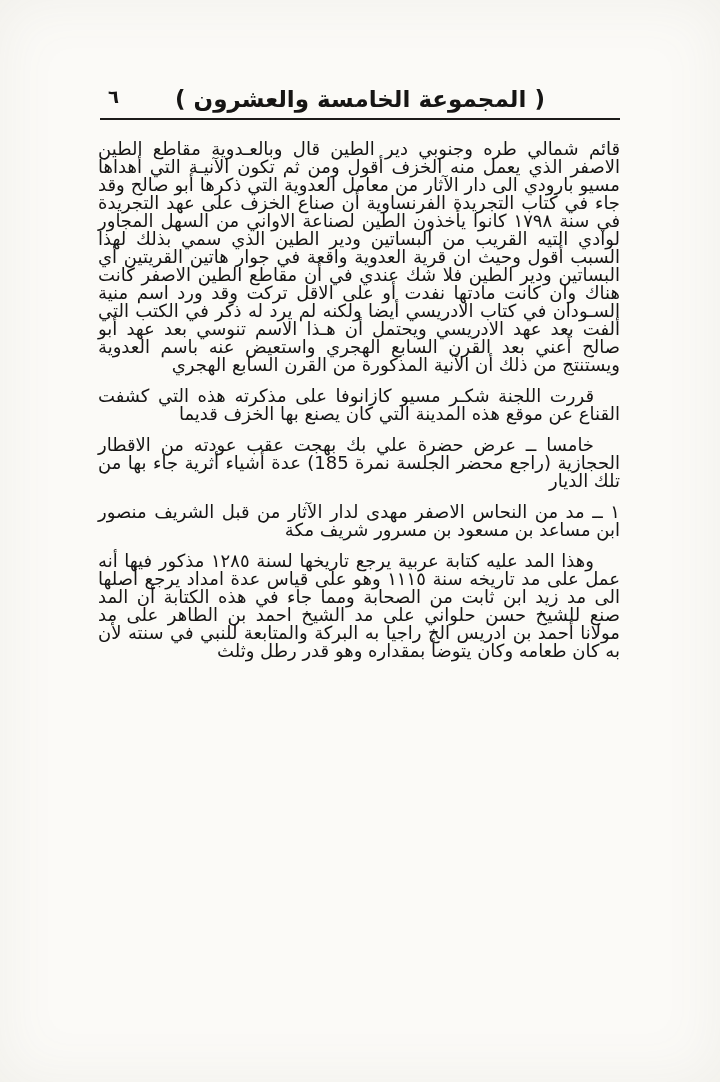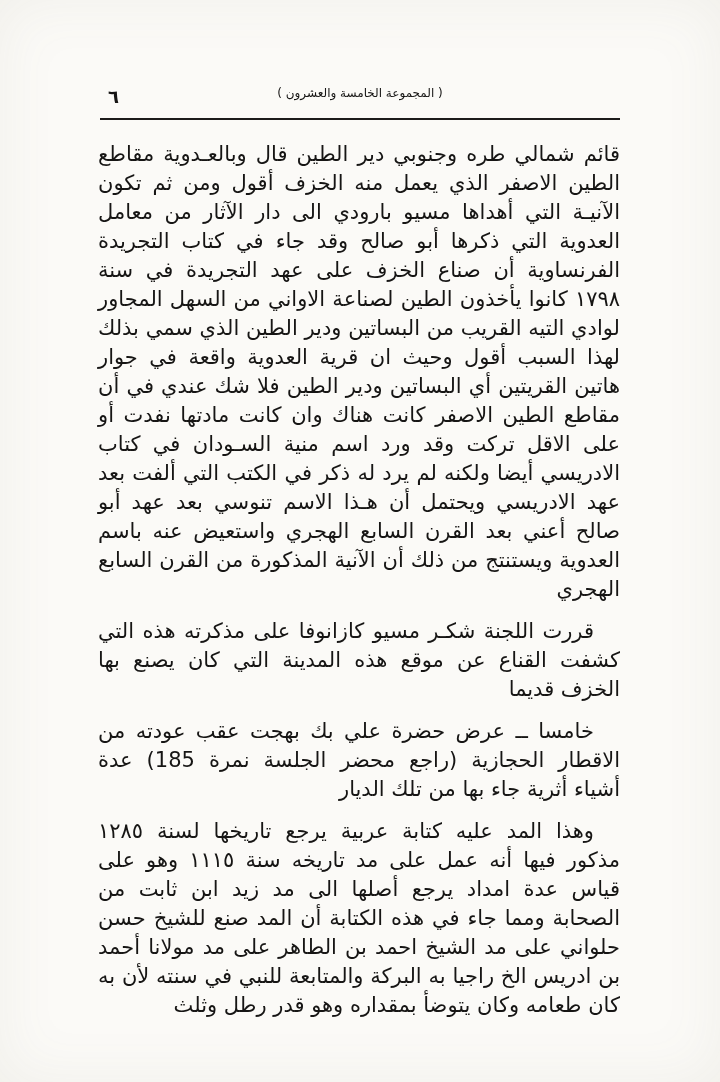--- a/index.html
+++ b/index.html
@@ -24,22 +24,22 @@
     right: 100px;
     left: 100px;
     height: 26px;
     direction: rtl;
   }
   .header-title {
     position: absolute;
     left: 0;
     right: 0;
     text-align: center;
-    font-size: 12px;
-    font-weight: normal;
+    font-size: 23px;
+    font-weight: bold;
     letter-spacing: 0.5px;
   }
   .page-number {
     position: absolute;
     left: 8px;
     top: 0;
     font-size: 18px;
     font-weight: bold;
   }
   .rule {
@@ -49,22 +49,22 @@
     width: 520px;
     border-top: 2.5px solid #1c1b1a;
   }
   .content {
     position: absolute;
     top: 140px;
     right: 100px;
     width: 522px;
     direction: rtl;
     text-align: justify;
-    font-size: 21px;
-    line-height: 29px;
+    font-size: 18px;
+    line-height: 18px;
   }
   .para {
     margin: 0 0 13px 0;
   }
   .para.indent {
     text-indent: 26px;
   }
 </style>
 </head>
 <body>
@@ -72,15 +72,16 @@
 <div class="page">
   <div class="header">
     <span class="page-number">٦</span>
     <div class="header-title">( المجموعة الخامسة والعشرون )</div>
   </div>
   <div class="rule"></div>
   <div class="content">
       <p class="para">قائم شمالي طره وجنوبي دير الطين قال وبالعـدوية مقاطع الطين الاصفر الذي يعمل منه الخزف أقول ومن ثم تكون الآنيـة التي أهداها مسيو بارودي الى دار الآثار من معامل العدوية التي ذكرها أبو صالح وقد جاء في كتاب التجريدة الفرنساوية أن صناع الخزف على عهد التجريدة في سنة ١٧٩٨ كانوا يأخذون الطين لصناعة الاواني من السهل المجاور لوادي التيه القريب من البساتين ودير الطين الذي سمي بذلك لهذا السبب أقول وحيث ان قرية العدوية واقعة في جوار هاتين القريتين أي البساتين ودير الطين فلا شك عندي في أن مقاطع الطين الاصفر كانت هناك وان كانت مادتها نفدت أو على الاقل تركت وقد ورد اسم منية السـودان في كتاب الادريسي أيضا ولكنه لم يرد له ذكر في الكتب التي ألفت بعد عهد الادريسي ويحتمل أن هـذا الاسم تنوسي بعد عهد أبو صالح أعني بعد القرن السابع الهجري واستعيض عنه باسم العدوية ويستنتج من ذلك أن الآنية المذكورة من القرن السابع الهجري</p>
       <p class="para indent">قررت اللجنة شكـر مسيو كازانوفا على مذكرته هذه التي كشفت القناع عن موقع هذه المدينة التي كان يصنع بها الخزف قديما</p>
       <p class="para indent">خامسا ــ عرض حضرة علي بك بهجت عقب عودته من الاقطار الحجازية (راجع محضر الجلسة نمرة 185) عدة أشياء أثرية جاء بها من تلك الديار</p>
+      <p class="para">١ ــ مد من النحاس الاصفر مهدى لدار الآثار من قبل الشريف منصور ابن مساعد بن مسعود بن مسرور شريف مكة</p>
       <p class="para indent">وهذا المد عليه كتابة عربية يرجع تاريخها لسنة ١٢٨٥ مذكور فيها أنه عمل على مد تاريخه سنة ١١١٥ وهو على قياس عدة امداد يرجع أصلها الى مد زيد ابن ثابت من الصحابة ومما جاء في هذه الكتابة أن المد صنع للشيخ حسن حلواني على مد الشيخ احمد بن الطاهر على مد مولانا أحمد بن ادريس الخ راجيا به البركة والمتابعة للنبي في سنته لأن به كان طعامه وكان يتوضأ بمقداره وهو قدر رطل وثلث</p>
     </div>
 </div>
 
 </body></html>

